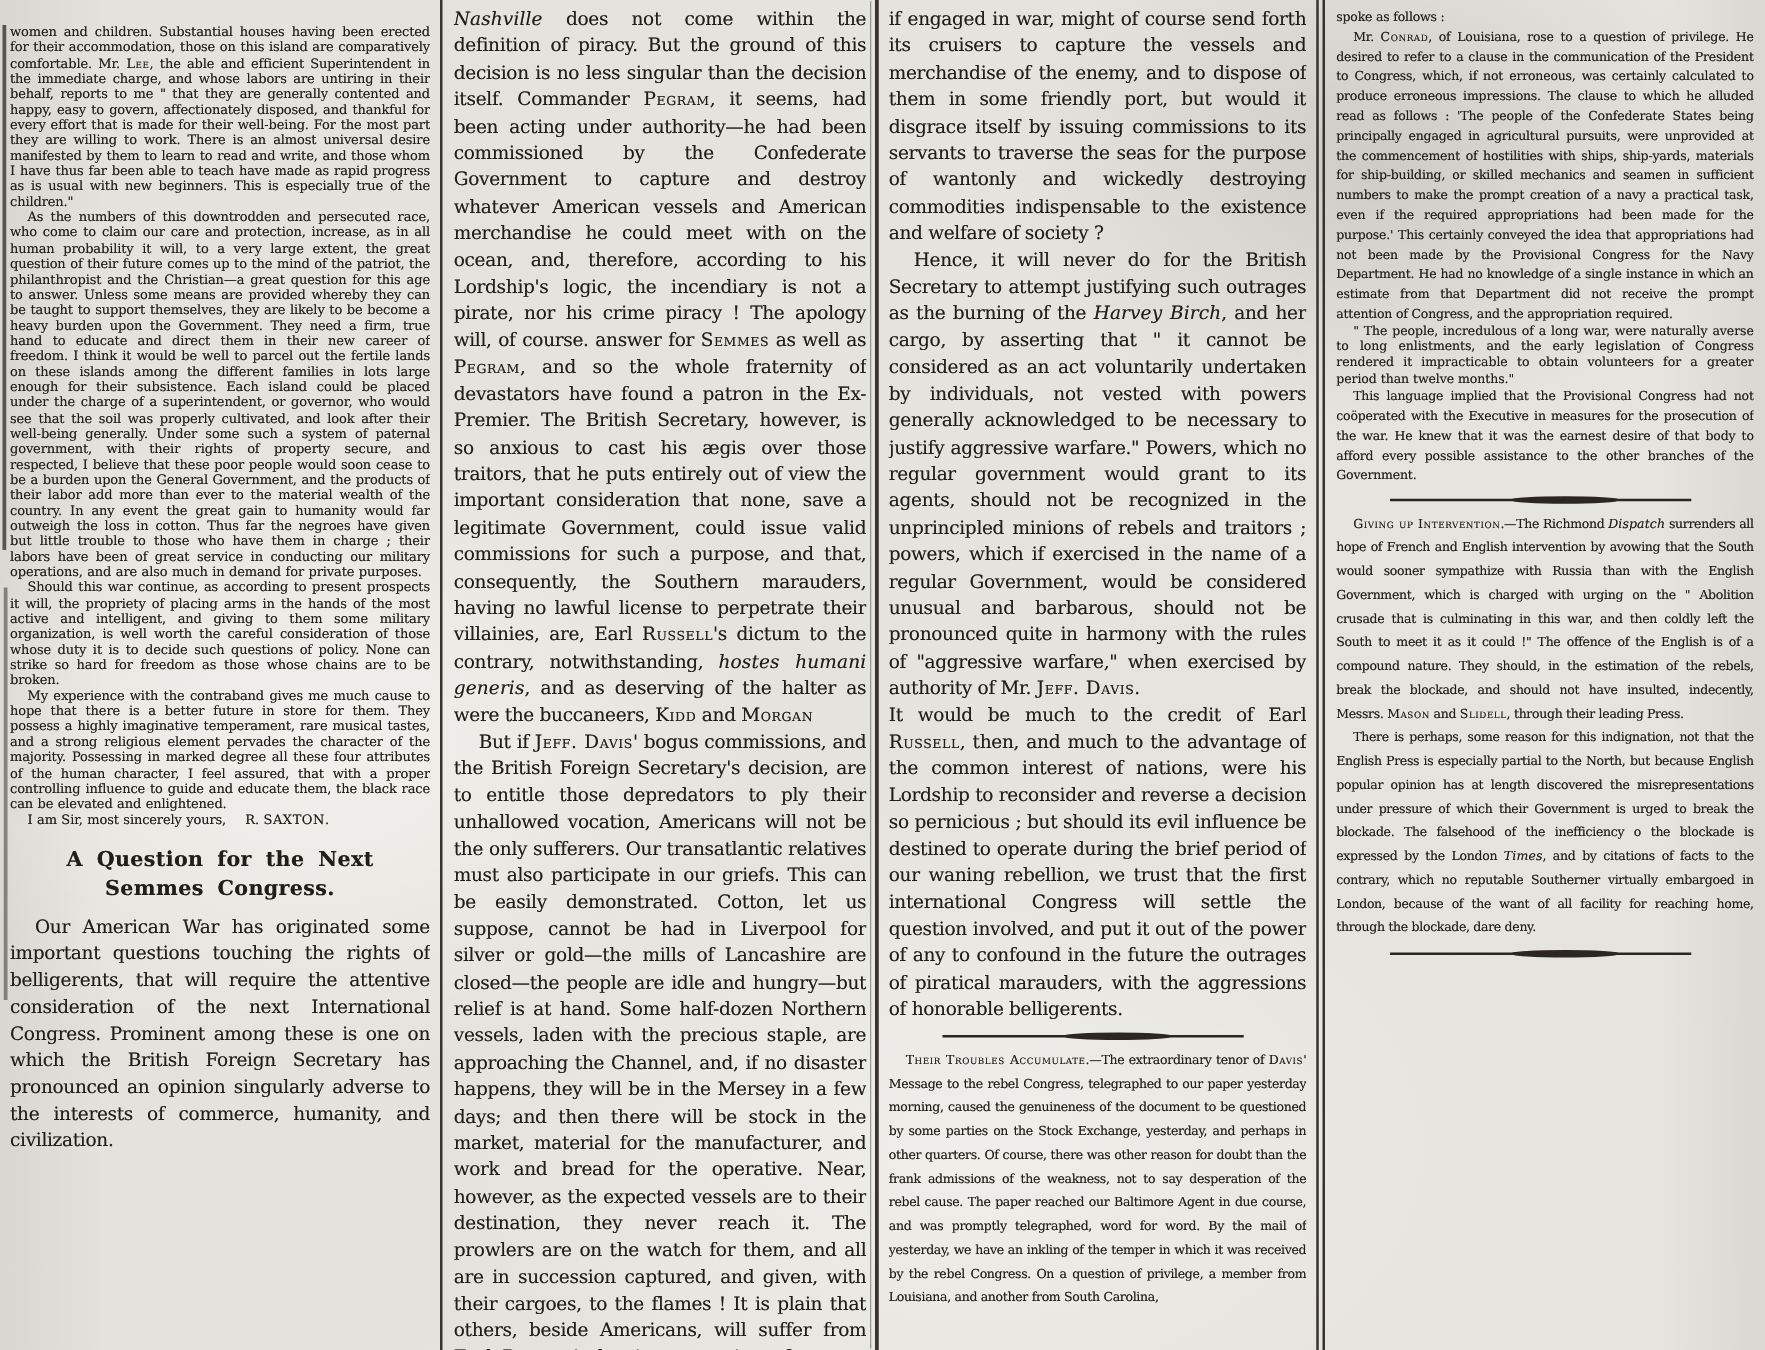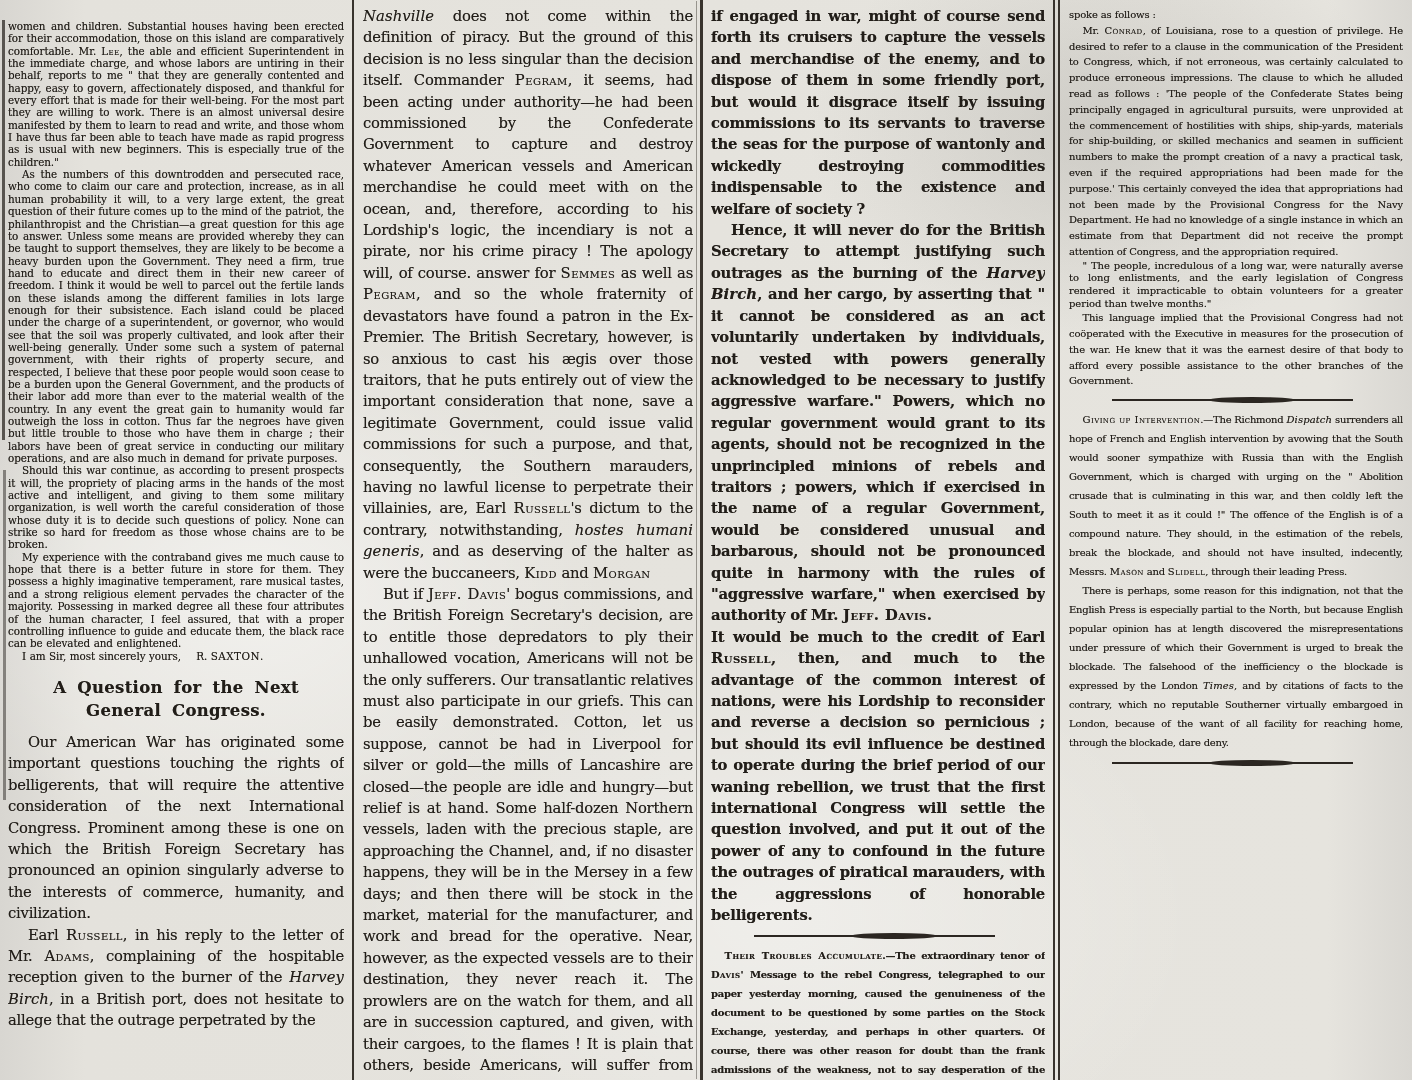--- a/index.html
+++ b/index.html
@@ -66,29 +66,28 @@
   <div class="col-rule thick" style="left:700px;"></div>
   <div class="col-rule dbl-a" style="left:1053px;"></div>
   <div class="col-rule dbl-b" style="left:1058px;"></div>
 
   <div class="col" style="left:8px;   width:336px; top:20px;">
       <p class="blk letter">women and children. Substantial houses having been erected for their accommodation, those on this island are comparatively comfortable. Mr. <span class="sc">Lee</span>, the able and efficient Superintendent in the immediate charge, and whose labors are untiring in their behalf, reports to me " that they are generally contented and happy, easy to govern, affectionately disposed, and thankful for every effort that is made for their well-being. For the most part they are willing to work. There is an almost universal desire manifested by them to learn to read and write, and those whom I have thus far been able to teach have made as rapid progress as is usual with new beginners. This is especially true of the children."</p>
       <p class="blk letter ind">As the numbers of this downtrodden and persecuted race, who come to claim our care and protection, increase, as in all human probability it will, to a very large extent, the great question of their future comes up to the mind of the patriot, the philanthropist and the Christian—a great question for this age to answer. Unless some means are provided whereby they can be taught to support themselves, they are likely to be become a heavy burden upon the Government. They need a firm, true hand to educate and direct them in their new career of freedom. I think it would be well to parcel out the fertile lands on these islands among the different families in lots large enough for their subsistence. Each island could be placed under the charge of a superintendent, or governor, who would see that the soil was properly cultivated, and look after their well-being generally. Under some such a system of paternal government, with their rights of property secure, and respected, I believe that these poor people would soon cease to be a burden upon the General Government, and the products of their labor add more than ever to the material wealth of the country. In any event the great gain to humanity would far outweigh the loss in cotton. Thus far the negroes have given but little trouble to those who have them in charge ; their labors have been of great service in conducting our military operations, and are also much in demand for private purposes.</p>
       <p class="blk letter ind">Should this war continue, as according to present prospects it will, the propriety of placing arms in the hands of the most active and intelligent, and giving to them some military organization, is well worth the careful consideration of those whose duty it is to decide such questions of policy. None can strike so hard for freedom as those whose chains are to be broken.</p>
       <p class="blk letter ind">My experience with the contraband gives me much cause to hope that there is a better future in store for them. They possess a highly imaginative temperament, rare musical tastes, and a strong religious element pervades the character of the majority. Possessing in marked degree all these four attributes of the human character, I feel assured, that with a proper controlling influence to guide and educate them, the black race can be elevated and enlightened.</p>
       <p class="blk letter ind sig">I am Sir, most sincerely yours,  R. <span class="sc">SAXTON</span>.</p>
-      <p class="heading">A Question for the Next General Congress.</p>
+      <p class="heading">A Question for the Next Semmes Congress.</p>
       <p class="blk editorial ind">Our American War has originated some important questions touching the rights of belligerents, that will require the attentive consideration of the next International Congress. Prominent among these is one on which the British Foreign Secretary has pronounced an opinion singularly adverse to the interests of commerce, humanity, and civilization.</p>
-      <p class="blk editorial ind">Earl <span class="sc">Russell</span>, in his reply to the letter of Mr. <span class="sc">Adams</span>, complaining of the hospitable reception given to the burner of the <i>Harvey Birch</i>, in a British port, does not hesitate to allege that the outrage perpetrated by the</p>
     </div>
   <div class="col" style="left:363px; width:330px; top:5px;">
       <p class="blk editorial"><i>Nashville</i> does not come within the definition of piracy. But the ground of this decision is no less singular than the decision itself. Commander <span class="sc">Pegram</span>, it seems, had been acting under authority—he had been commissioned by the Confederate Government to capture and destroy whatever American vessels and American merchandise he could meet with on the ocean, and, therefore, according to his Lordship's logic, the incendiary is not a pirate, nor his crime piracy !  The apology will, of course. answer for <span class="sc">Semmes</span> as well as <span class="sc">Pegram</span>, and so the whole fraternity of devastators have found a patron in the Ex-Premier. The British Secretary, however, is so anxious to cast his ægis over those traitors, that he puts entirely out of view the important consideration that none, save a legitimate Government, could issue valid commissions for such a purpose, and that, consequently, the Southern marauders, having no lawful license to perpetrate their villainies, are, Earl <span class="sc">Russell</span>'s dictum to the contrary, notwithstanding, <i>hostes humani generis</i>, and as deserving of the halter as were the buccaneers, <span class="sc">Kidd</span> and <span class="sc">Morgan</span></p>
       <p class="blk editorial ind">But if <span class="sc">Jeff. Davis</span>' bogus commissions, and the British Foreign Secretary's decision, are to entitle those depredators to ply their unhallowed vocation, Americans will not be the only sufferers. Our transatlantic relatives must also participate in our griefs. This can be easily demonstrated. Cotton, let us suppose, cannot be had in Liverpool for silver or gold—the mills of Lancashire are closed—the people are idle and hungry—but relief is at hand. Some half-dozen Northern vessels, laden with the precious staple, are approaching the Channel, and, if no disaster happens, they will be in the Mersey in a few days; and then there will be stock in the market, material for the manufacturer, and work and bread for the operative. Near, however, as the expected vessels are to their destination, they never reach it. The prowlers are on the watch for them, and all are in succession captured, and given, with their cargoes, to the flames ! It is plain that others, beside Americans, will suffer from Earl <span class="sc">Russell</span>'s lax interpretation of a most important provision of international law. His Lordship has, in fact, conceded to those agents of a gang of conspirators a power which no legitimate and civilized Government would now grant to its officers. Any such Government,</p>
     </div>
-  <div class="col" style="left:711px; width:334px; top:5px;font-weight:bold;">
+  <div class="col" style="left:711px; width:334px; top:5px;">
       <p class="blk editorial">if engaged in war, might of course send forth its cruisers to capture the vessels and merchandise of the enemy, and to dispose of them in some friendly port, but would it disgrace itself by issuing commissions to its servants to traverse the seas for the purpose of wantonly and wickedly destroying commodities indispensable to the existence and welfare of society ?</p>
       <p class="blk editorial ind">Hence, it will never do for the British Secretary to attempt justifying such outrages as the burning of the <i>Harvey Birch</i>, and her cargo, by asserting that " it cannot be considered as an act voluntarily undertaken by individuals, not vested with powers generally acknowledged to be necessary to justify aggressive warfare."  Powers, which no regular government would grant to its agents, should not be recognized in the unprincipled minions of rebels and traitors ; powers, which if exercised in the name of a regular Government, would be considered unusual and barbarous, should not be pronounced quite in harmony with the rules of "aggressive warfare," when exercised by authority of Mr. <span class="sc">Jeff. Davis</span>.</p>
       <p class="blk editorial">It would be much to the credit of Earl <span class="sc">Russell</span>, then, and much to the advantage of the common interest of nations, were his Lordship to reconsider and reverse a decision so pernicious ; but should its evil influence be destined to operate during the brief period of our waning rebellion, we trust that the first international Congress will settle the question involved, and put it out of the power of any to confound in the future the outrages of piratical marauders, with the aggressions of honorable belligerents.</p>
       <div class="rule"></div>
       <p class="blk news ind"><span class="sc">Their Troubles Accumulate</span>.—The extraordinary tenor of <span class="sc">Davis</span>' Message to the rebel Congress, telegraphed to our paper yesterday morning, caused the genuineness of the document to be questioned by some parties on the Stock Exchange, yesterday, and perhaps in other quarters.  Of course, there was other reason for doubt than the frank admissions of the weakness, not to say desperation of the rebel cause. The paper reached our Baltimore Agent in due course, and was promptly telegraphed, word for word.  By the mail of yesterday, we have an inkling of the temper in which it was received by the rebel Congress. On a question of privilege, a member from Louisiana, and another from South Carolina,</p>
     </div>
   <div class="col" style="left:1069px;width:334px; top:7px;">
       <p class="blk report">spoke as follows :</p>
       <p class="blk report ind">Mr. <span class="sc">Conrad</span>, of Louisiana, rose to a question of privilege.  He desired to refer to a clause in the communication of the President to Congress, which, if not erroneous, was certainly calculated to produce erroneous impressions.  The clause to which he alluded read as follows : 'The people of the Confederate States being principally engaged in agricultural pursuits, were unprovided at the commencement of hostilities with ships, ship-yards, materials for ship-building, or skilled mechanics and seamen in sufficient numbers to make the prompt creation of a navy a practical task, even if the required appropriations had been made for the purpose.'  This certainly conveyed the idea that appropriations had not been made by the Provisional Congress for the Navy Department. He had no knowledge of a single instance in which an estimate from that Department did not receive the prompt attention of Congress, and the appropriation required.</p>
       <p class="blk extract ind">" The people, incredulous of a long war, were naturally averse to long enlistments, and the early legislation of Congress rendered it impracticable to obtain volunteers for a greater period than twelve months."</p>

